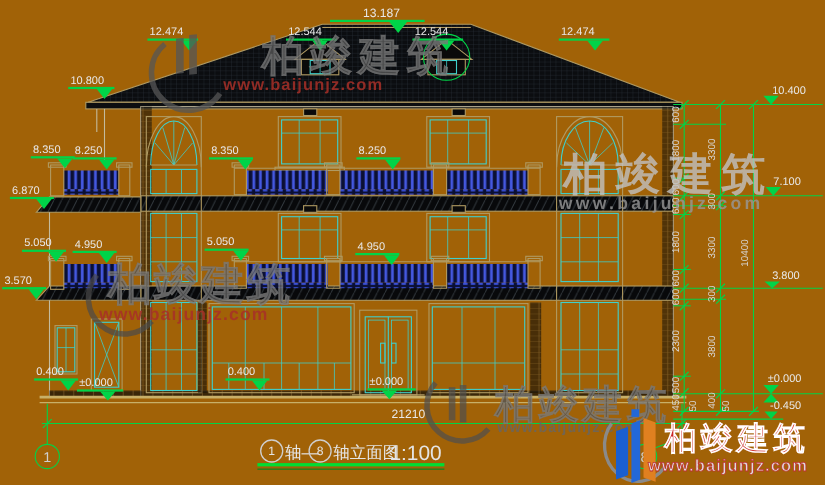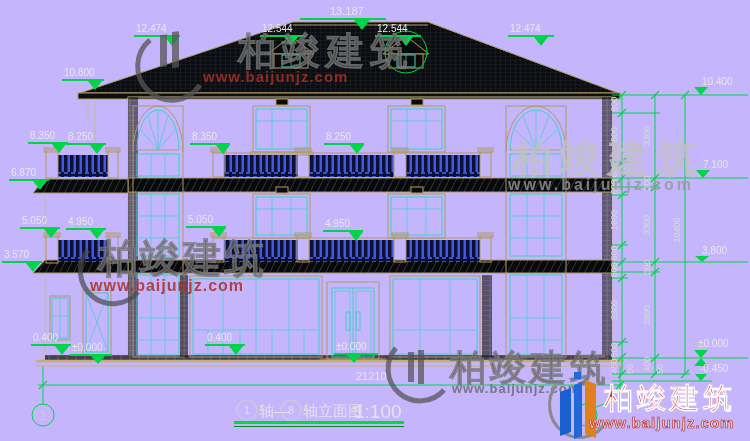--- a/index.html
+++ b/index.html
@@ -1,16 +1,16 @@
 <!DOCTYPE html>
 <html><head>
 <meta charset="utf-8">
 <style>
   html,body{margin:0;padding:0;background:#000;}
-  #stage{position:relative;width:750px;height:441px;background:#c4b5fd;overflow:hidden;}
+  #stage{position:relative;width:750px;height:441px;background:#a16207;overflow:hidden;}
   svg{display:block;}
   text{font-family:"Liberation Sans",sans-serif;}
   .lvl{fill:#e8e8e8;font-size:10px;}
   .lvl-big{fill:#e8e8e8;font-size:11px;}
   .dim{fill:#d8d8d8;font-size:9px;}
   .grn{stroke:#00d448;fill:none;stroke-width:1;}
   .grnf{fill:#00d448;stroke:none;}
   .tan{stroke:#b09a62;fill:none;stroke-width:1;}
   .wall{stroke:#c4bb9d;fill:none;stroke-width:1;}
   .cyan{stroke:#3fd0cc;fill:none;stroke-width:1;}

